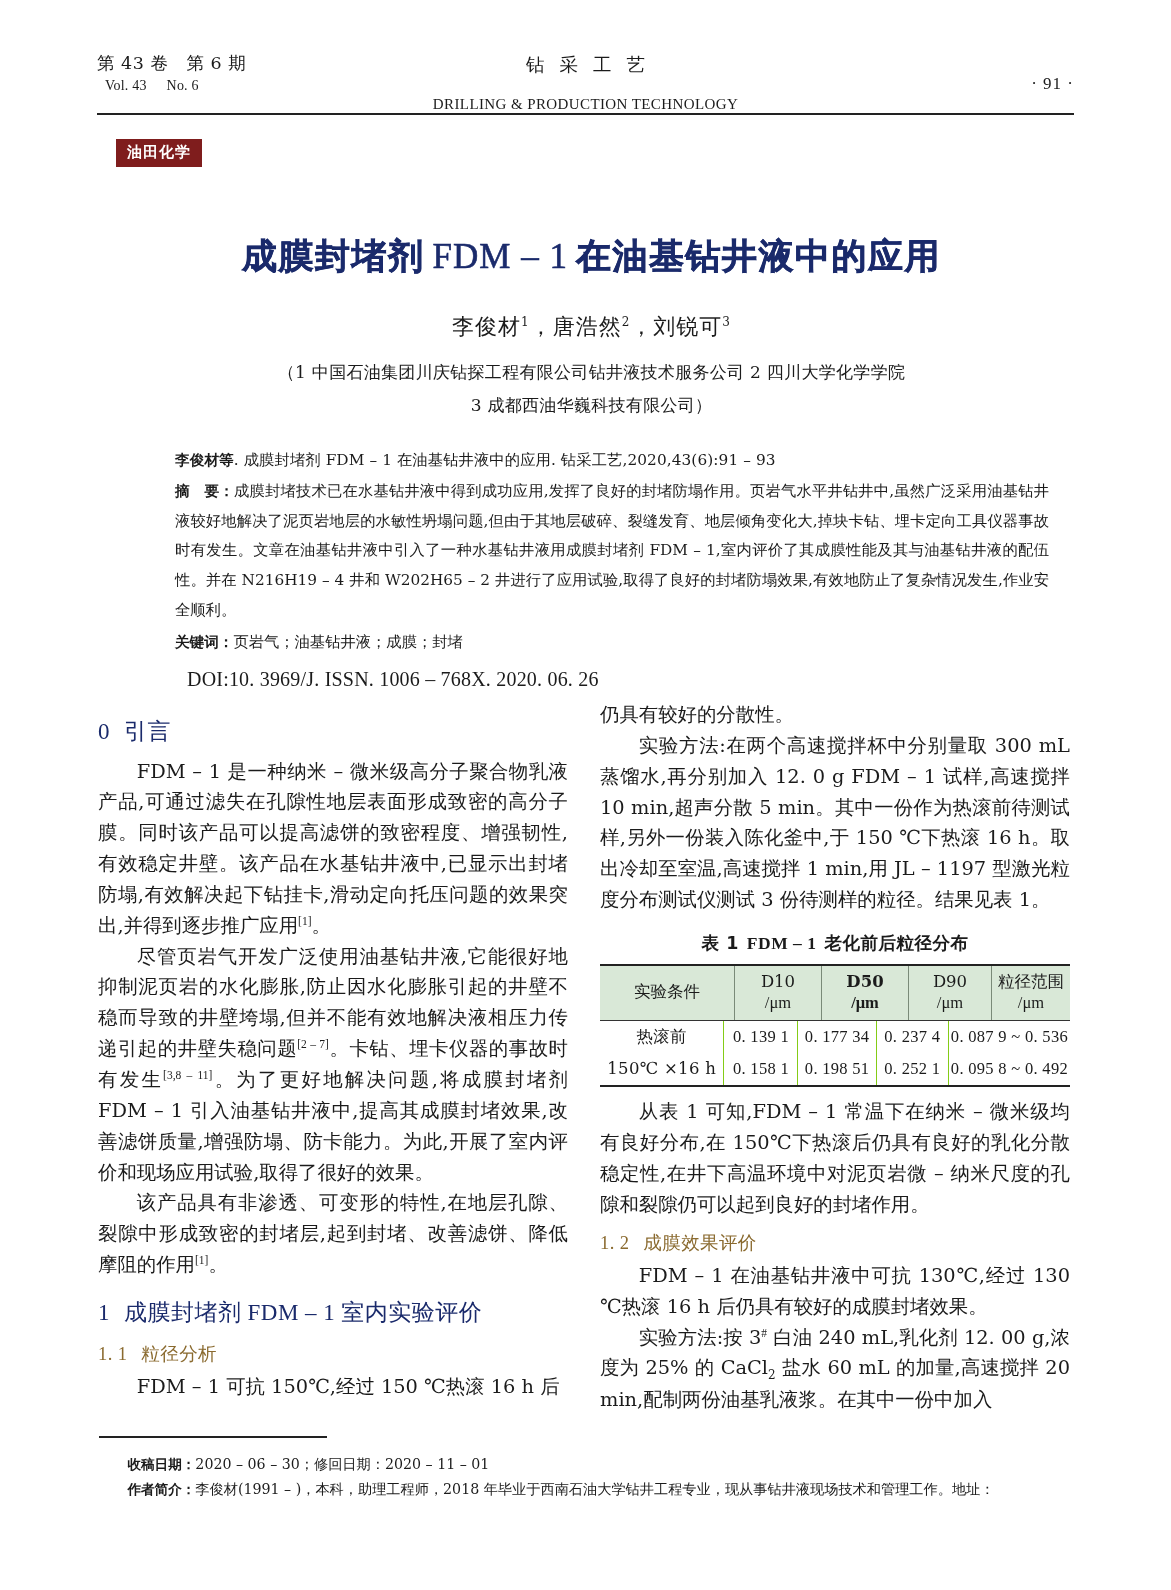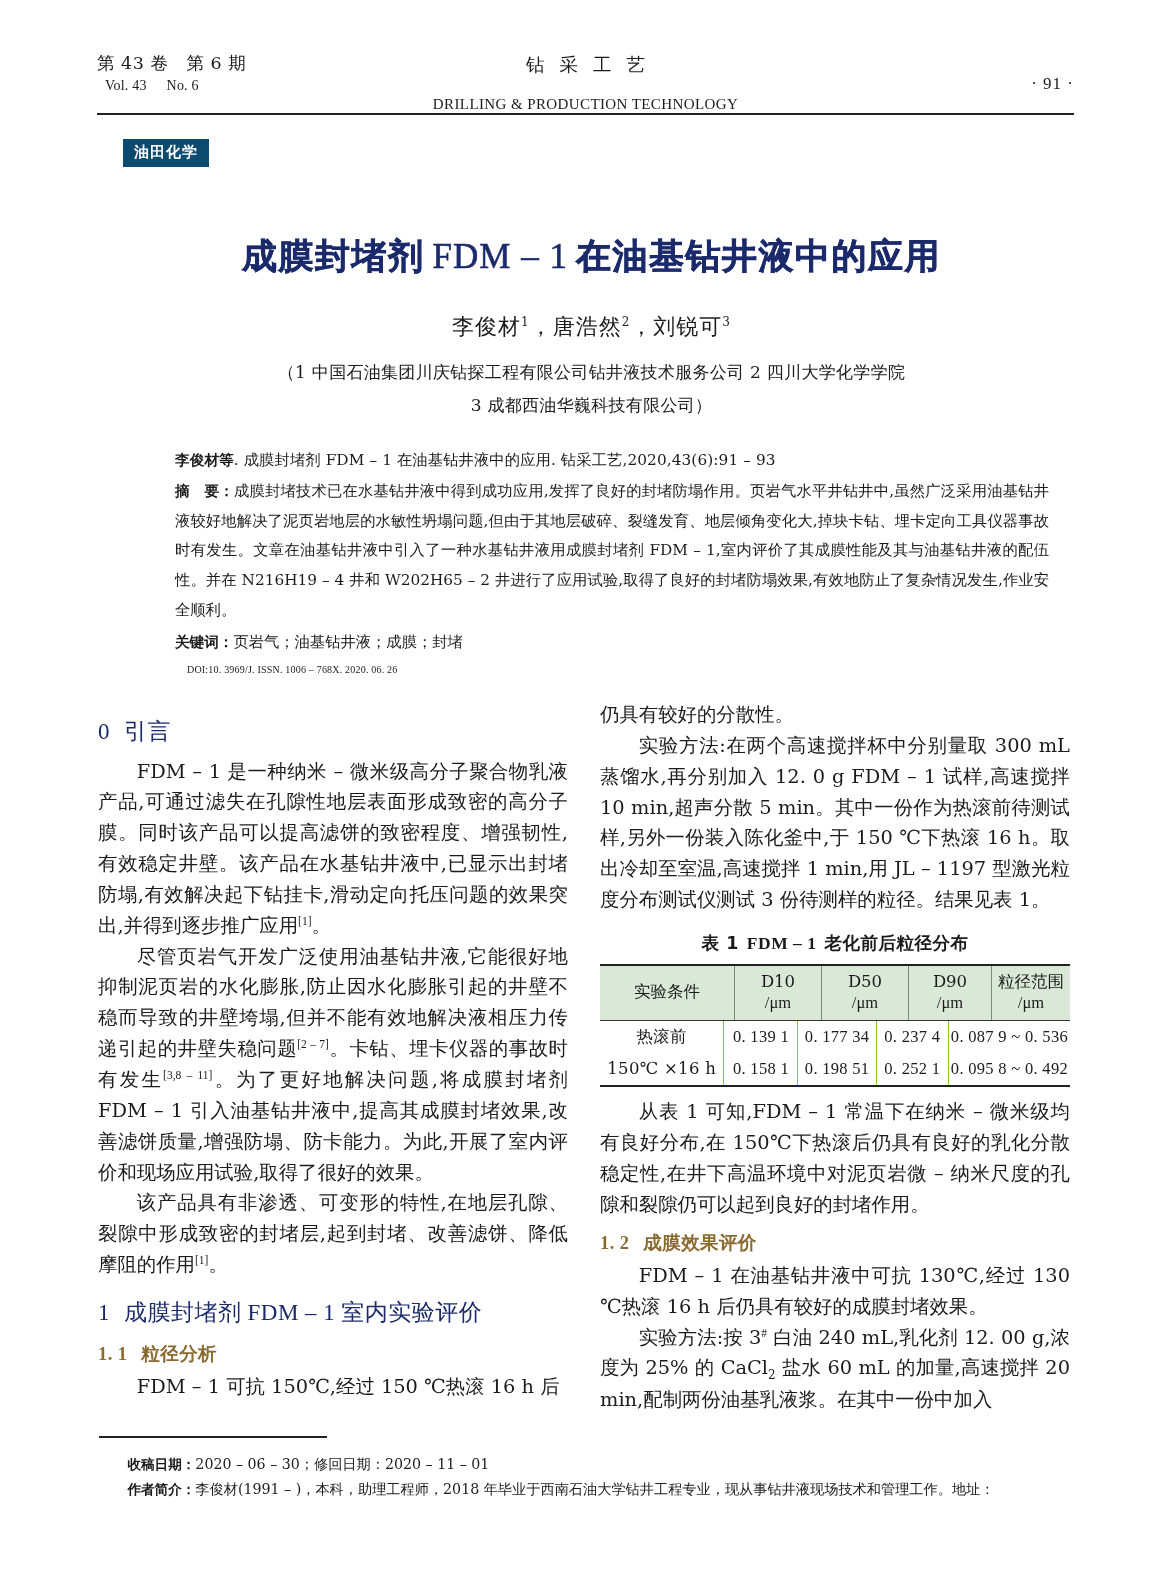--- a/index.html
+++ b/index.html
@@ -83,23 +83,23 @@
     left: 97px;
     top: 113px;
     width: 977px;
     height: 1.6px;
     background: #222;
   }
 
   
   .badge {
     position: absolute;
-    left: 123px;
+    left: 116px;
     top: 139px;
-    background: #0c4a6e;
+    background: #7f1d1d;
     color: #ffffff;
     font-family: "DejaVu Sans", "Liberation Sans", sans-serif;
     font-size: 15px;
     font-weight: bold;
     padding: 4px 11px 5px 11px;
     letter-spacing: 1px;
     line-height: 1.25;
   }
 
   
@@ -160,21 +160,21 @@
   }
   .abs .lbl {
     font-weight: bold;
     font-family: "DejaVu Sans", "Liberation Sans", sans-serif;
     font-size: 14.6px;
   }
   .abs .body { text-indent: 0; }
   .abs .kw { margin-top: 2px; }
   .abs .doi {
     font-family: "Liberation Serif", serif;
-    font-size: 10px;
+    font-size: 20px;
     letter-spacing: 0.2px;
     margin-top: 2px;
     padding-left: 12px;
   }
 
   
   .col {
     position: absolute;
     top: 700px;
     width: 470px;
@@ -209,21 +209,21 @@
     letter-spacing: 0.5px;
   }
   h2.h1lvl .num { margin-right: 14px; font-family: "Liberation Serif", serif; }
   h2.h1lvl .lat { font-family: "Liberation Serif", serif; }
 
   h3.h2lvl {
     margin: 8px 0 2px 0;
     font-family: "DejaVu Sans", "Liberation Sans", sans-serif;
     color: #8a6a2f;
     font-size: 18.5px;
-    font-weight: bold;
+    font-weight: normal;
     letter-spacing: 0.4px;
   }
   h3.h2lvl .num { margin-right: 14px; font-family: "Liberation Serif", serif; }
 
   
   .tbl-wrap { margin: 14px 0 10px 0; }
   .tbl-cap {
     text-align: center;
     font-family: "DejaVu Sans", "Liberation Sans", sans-serif;
     font-size: 17.5px;
@@ -352,21 +352,21 @@
     <p class="para">实验方法:在两个高速搅拌杯中分别量取 300 mL 蒸馏水,再分别加入 12. 0 g FDM – 1 试样,高速搅拌 10 min,超声分散 5 min。其中一份作为热滚前待测试样,另外一份装入陈化釜中,于 150 ℃下热滚 16 h。取出冷却至室温,高速搅拌 1 min,用 JL – 1197 型激光粒度分布测试仪测试 3 份待测样的粒径。结果见表 1。</p>
 
     <div class="tbl-wrap">
       <div class="tbl-cap"><span>表 1</span><span class="lat" style="margin:0 8px;">FDM – 1</span><span>老化前后粒径分布</span></div>
       <div class="tbl-rule-top"></div>
       <table class="ptable">
         <thead>
           <tr>
             <td style="width:130px;"><span>实验条件</span></td>
             <td style="width:82px;"><span>D10</span><br><span class="unit">/μm</span></td>
-            <td style="width:82px;"><span>D50</span><br><span class="unit">/μm</span></td>
+            <td style="width:82px;font-weight:bold;"><span>D50</span><br><span class="unit">/μm</span></td>
             <td style="width:78px;"><span>D90</span><br><span class="unit">/μm</span></td>
             <td><span>粒径范围</span><br><span class="unit">/μm</span></td>
           </tr>
         </thead>
       </table>
       <div class="tbl-rule-mid"></div>
       <table class="ptable">
         <tbody>
           <tr>
             <td style="width:130px;">热滚前</td>

